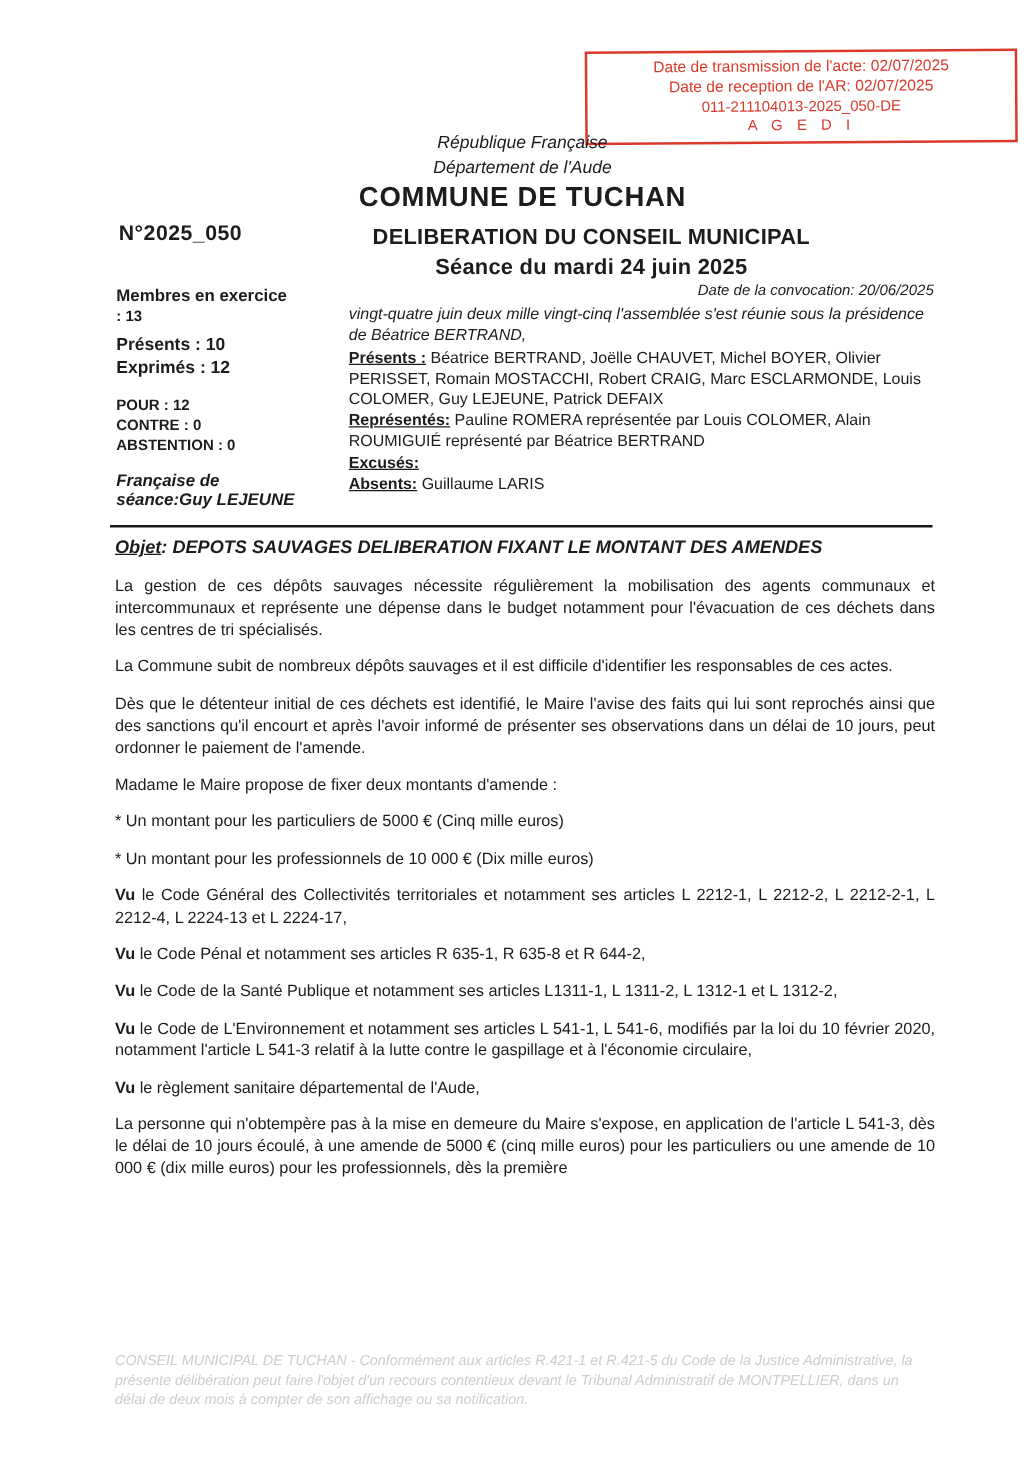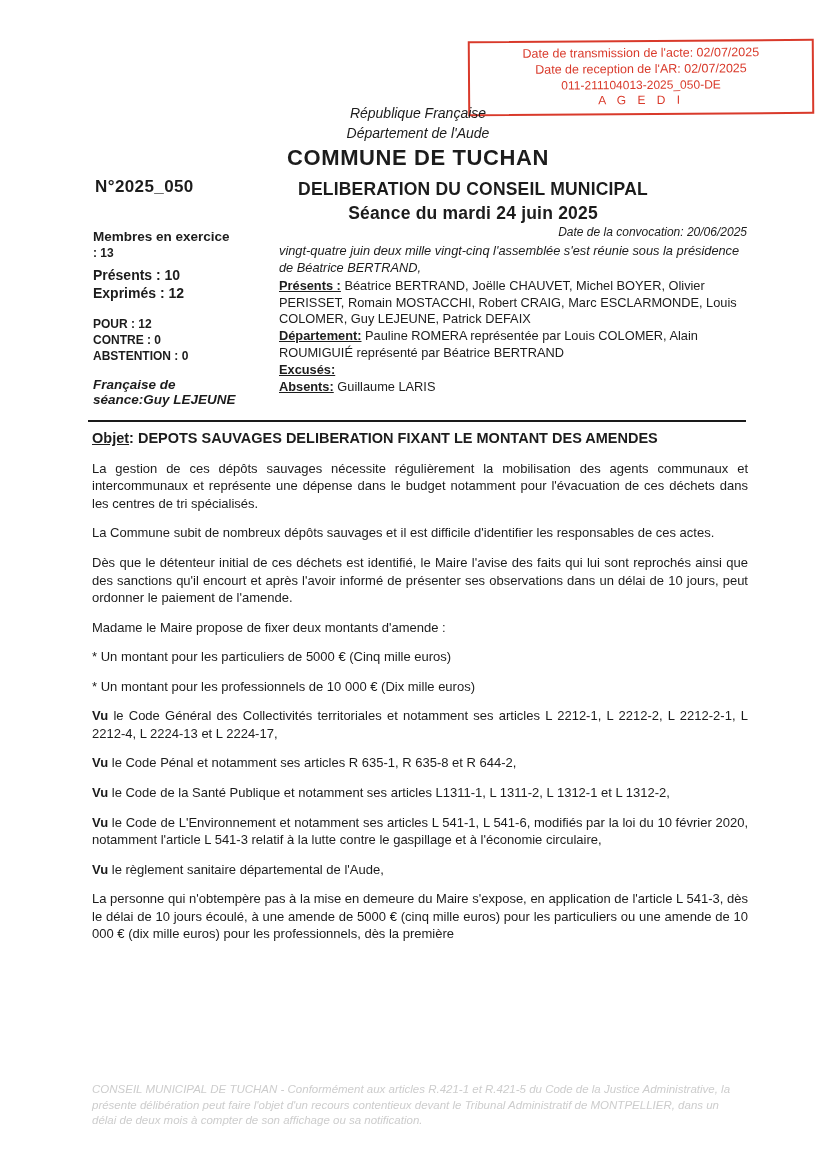--- a/index.html
+++ b/index.html
@@ -45,21 +45,21 @@
 
   .right-col { position:absolute; top:225px; left:279px; width:468px; font-size:12.8px; line-height:1.32; }
   .rc-convocation { font-style:italic; font-size:12px; text-align:right; margin-bottom:2px; }
   .rc-intro { font-style:italic; margin-bottom:1px; }
   .rc-label { font-weight:bold; text-decoration:underline; }
 
   .divider { position:absolute; top:420px; left:88px; width:658px; height:2px; background:#1a1a1a; }
 
   
   .content { position:absolute; top:429px; left:92px; width:656px; }
-  .objet { font-weight:bold; font-size:14.5px; line-height:1.3; margin-bottom:2px; }
+  .objet { font-weight:bold; font-size:14.5px; line-height:1.3; margin-bottom:2px;font-style:italic; }
   .objet .u { text-decoration:underline; }
   .para { font-size:13px; line-height:1.35; text-align:justify; margin:12px 0; }
   .para b { font-weight:bold; }
 
   
   .footer {
     position:absolute; top:1082px; left:92px; width:648px;
     color:#cdcdcd; font-style:italic; font-size:11.5px; line-height:1.35;
   }
 </style>
@@ -98,21 +98,21 @@
     <div class="lc-small">CONTRE : 0</div>
     <div class="lc-small">ABSTENTION : 0</div>
     <div class="lc-secr">Française de</div>
     <div class="lc-secr" style="margin-top:0;font-style:italic;">séance:Guy LEJEUNE</div>
   </div>
 
   <div class="right-col">
     <div class="rc-convocation">Date de la convocation: 20/06/2025</div>
     <div class="rc-intro">vingt-quatre juin deux mille vingt-cinq l'assemblée s'est réunie sous la présidence de Béatrice BERTRAND,</div>
     <div class="rc-para"><span class="rc-label">Présents :</span><span> Béatrice BERTRAND, Joëlle CHAUVET, Michel BOYER, Olivier PERISSET, Romain MOSTACCHI, Robert CRAIG, Marc ESCLARMONDE, Louis COLOMER, Guy LEJEUNE, Patrick DEFAIX</span></div>
-    <div class="rc-para"><span class="rc-label">Département:</span><span> Pauline ROMERA représentée par Louis COLOMER, Alain ROUMIGUIÉ représenté par Béatrice BERTRAND</span></div>
+    <div class="rc-para"><span class="rc-label">Représentés:</span><span> Pauline ROMERA représentée par Louis COLOMER, Alain ROUMIGUIÉ représenté par Béatrice BERTRAND</span></div>
     <div class="rc-para"><span class="rc-label">Excusés:</span><span></span></div>
     <div class="rc-para"><span class="rc-label">Absents:</span><span> Guillaume LARIS</span></div>
   </div>
 
   <div class="divider"></div>
 
   <div class="content">
     <div class="objet"><span class="u">Objet</span><span>: DEPOTS SAUVAGES  DELIBERATION FIXANT LE MONTANT DES AMENDES</span></div>
 
     <p class="para"><b></b><span>La gestion de ces dépôts sauvages nécessite régulièrement la mobilisation des agents communaux et intercommunaux et représente une dépense dans le budget notamment pour l'évacuation de ces déchets dans les centres de tri spécialisés.</span></p>

